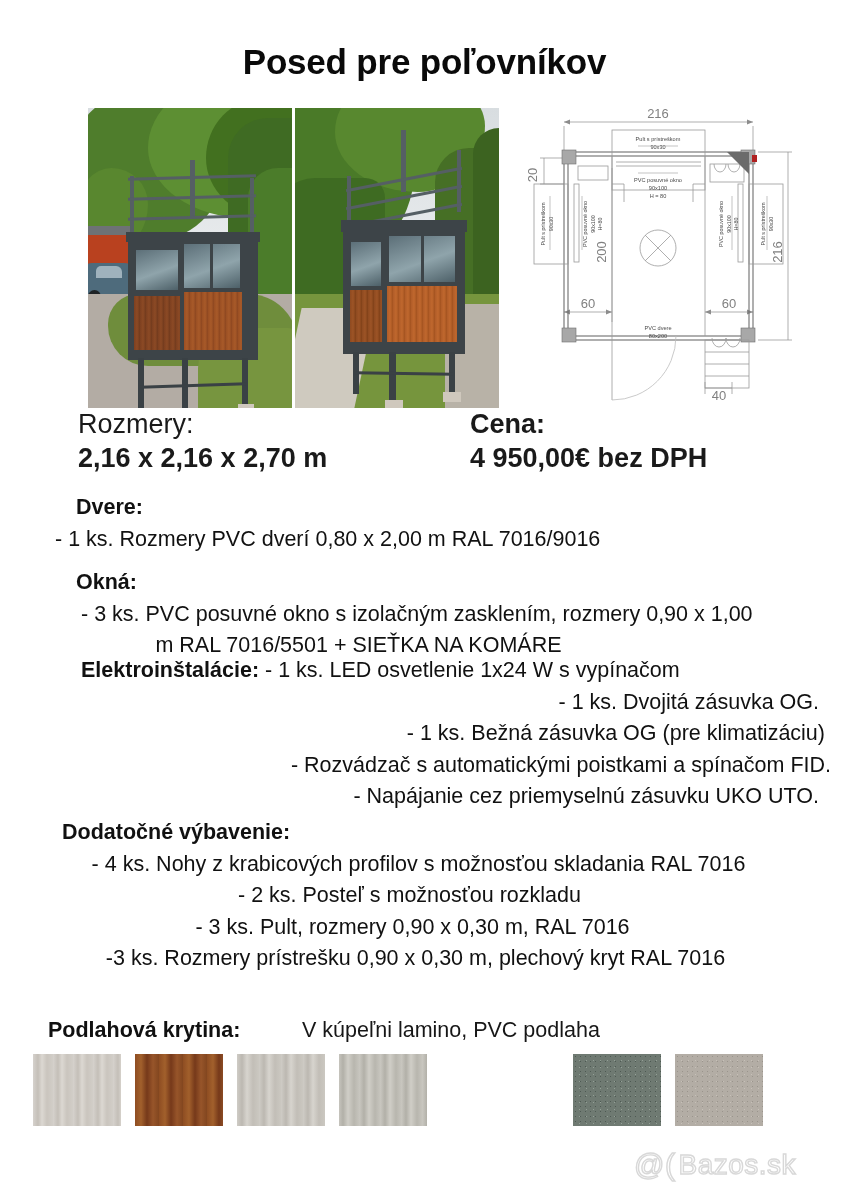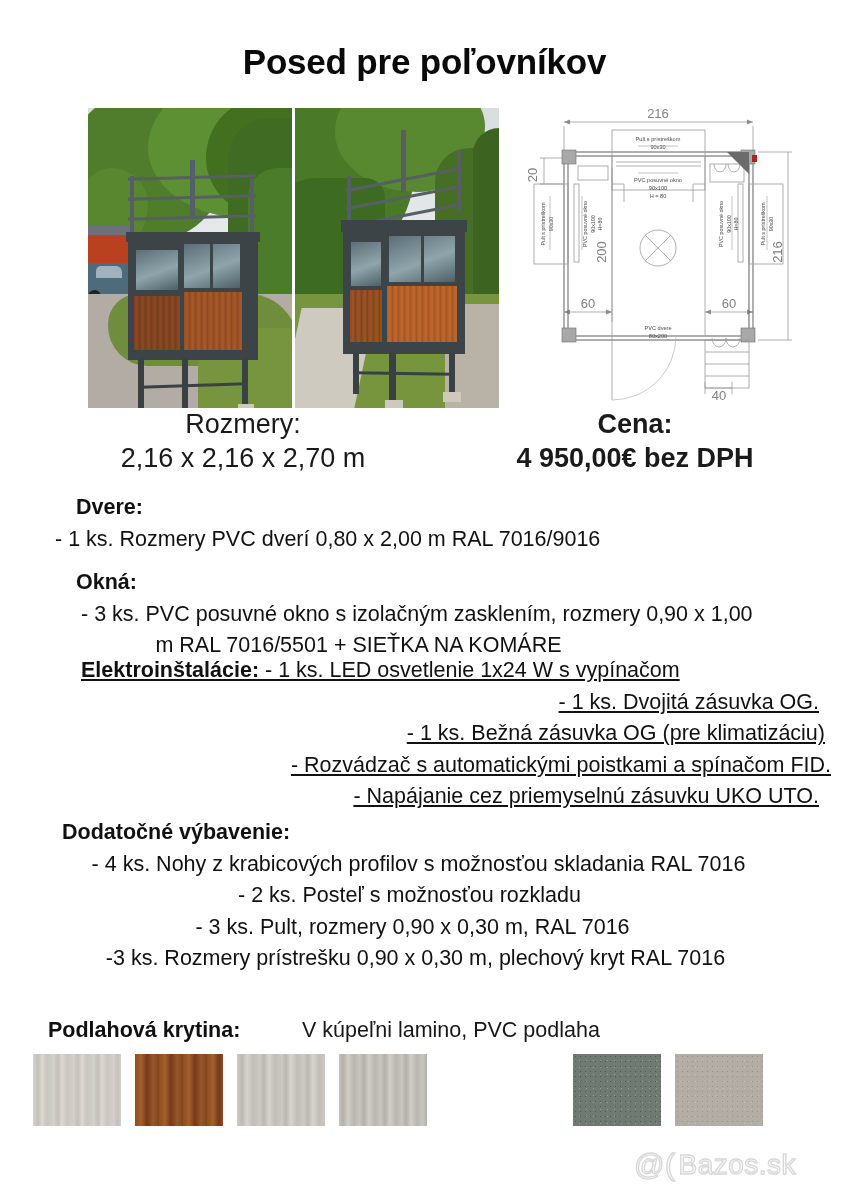--- a/index.html
+++ b/index.html
@@ -37,39 +37,39 @@
   .grass{background:#6f8d3c;}
   .path{background:#c9c6bd;}
   .car{position:absolute;background:#4e6b7c;border-radius:10px 14px 4px 4px;}
 
   
   .drawing{position:absolute;left:520px;top:100px;width:300px;height:305px;}
   .dwg-svg{position:absolute;left:0;top:0;}
 
   
   .specs{position:absolute;left:0;top:408px;width:849px;height:78px;}
-  .spec-col{position:absolute;text-align:center;}
+  .spec-col{position:absolute;}
   .spec-left{left:78px;width:330px;}
   .spec-right{left:470px;width:330px;}
   .spec-head{font-size:27px;line-height:33px;color:#1a1a1a;}
   .spec-head.b{font-weight:bold;}
-  .spec-val{font-size:27px;line-height:34px;color:#1a1a1a;}
+  .spec-val{font-size:27px;line-height:34px;color:#1a1a1a;font-weight:bold;}
   .spec-val.b{font-weight:bold;}
 
   
   .body-text{position:absolute;left:0;top:492px;width:849px;}
   .lbl{font-weight:bold;}
   .ln{font-size:21.5px;line-height:31.5px;white-space:nowrap;}
   .ln-left{padding-left:76px;}
   .ln-c{text-align:center;}
   .ln-r{text-align:right;}
 
   .sec-dvere{position:absolute;left:0;top:0;width:849px;}
   .sec-okna{position:absolute;left:0;top:75px;width:747px;}
-  .sec-elektro{position:absolute;left:0;top:163px;width:849px;text-decoration:underline;}
+  .sec-elektro{position:absolute;left:0;top:163px;width:849px;}
   .sec-doplnky{position:absolute;left:0;top:325px;width:849px;}
   .indent-55{padding-left:55px;}
   .indent-36{padding-left:36px;margin-left:45px;}
   .pad-r-30{padding-right:30px;}
   .pad-r-24{padding-right:24px;}
   .pad-r-18{padding-right:18px;}
   .pad-r-12{padding-right:12px;}
 
   
   .floor-sec{position:absolute;left:0;top:1018px;width:849px;}

